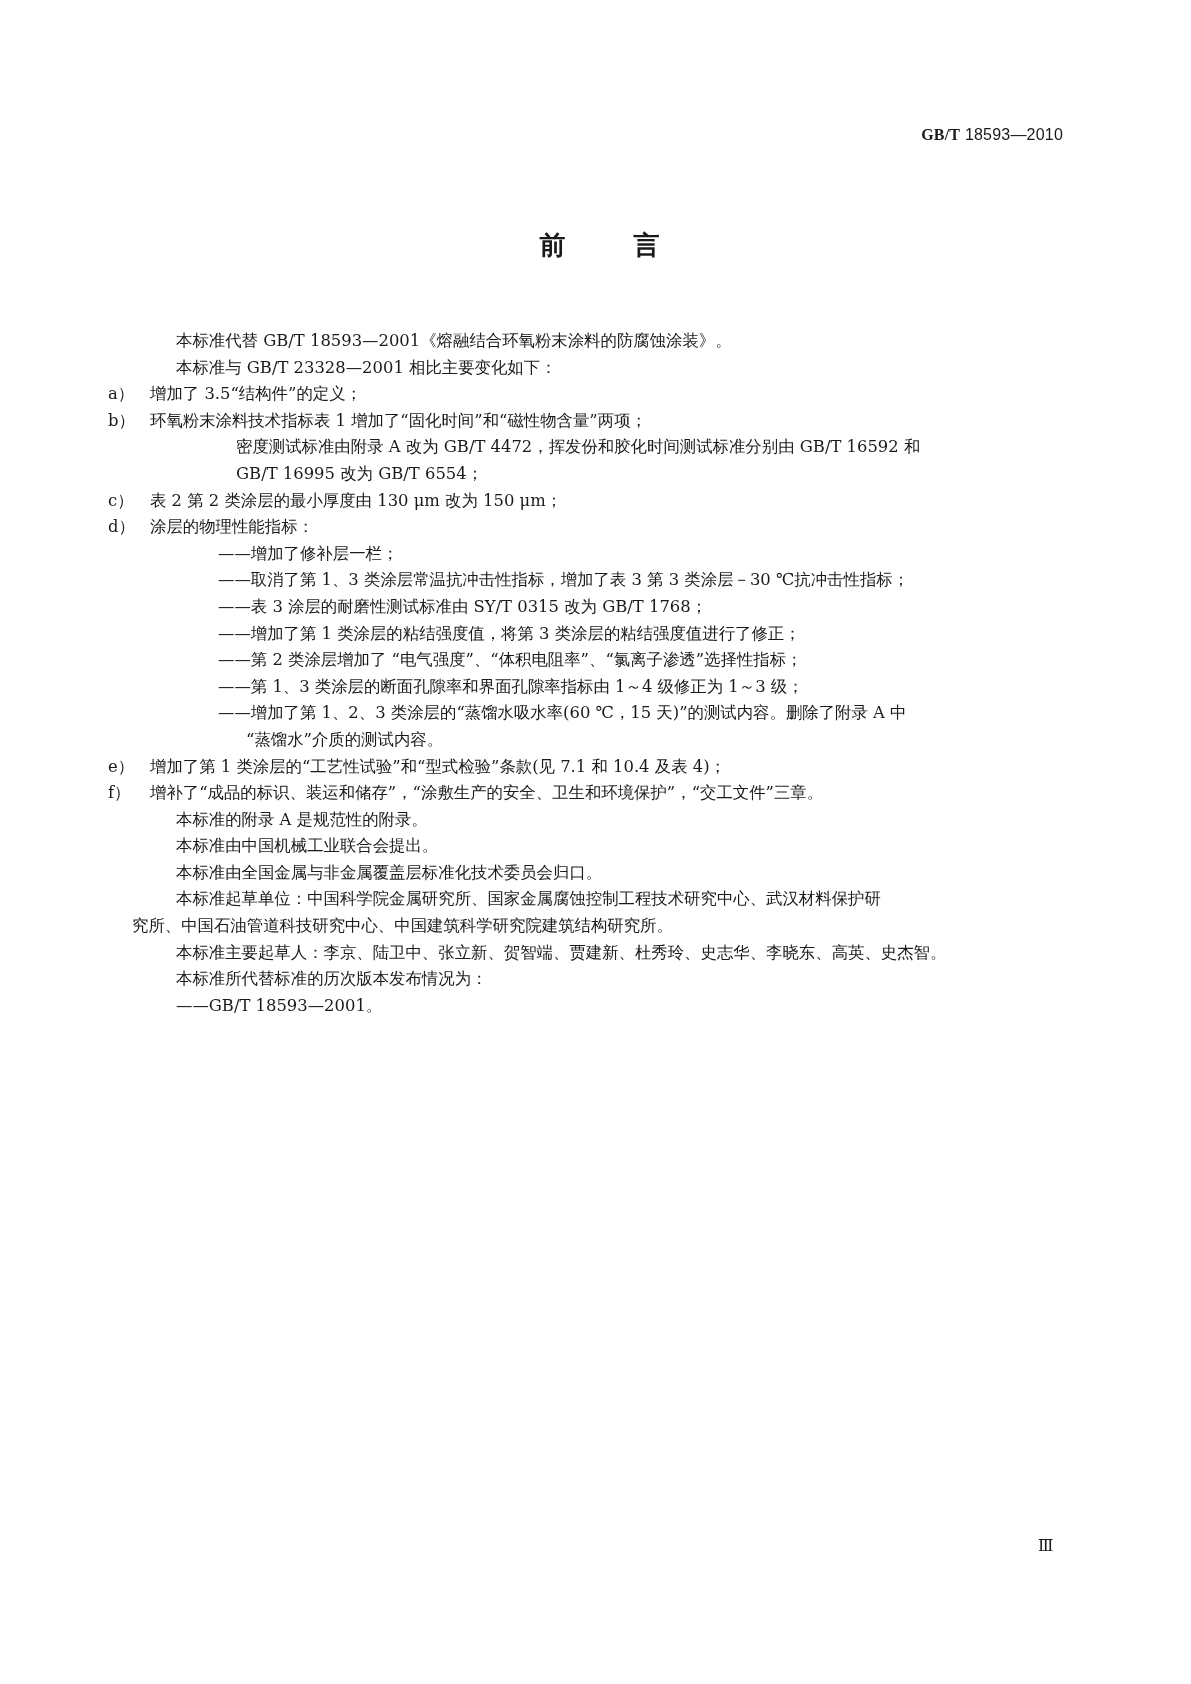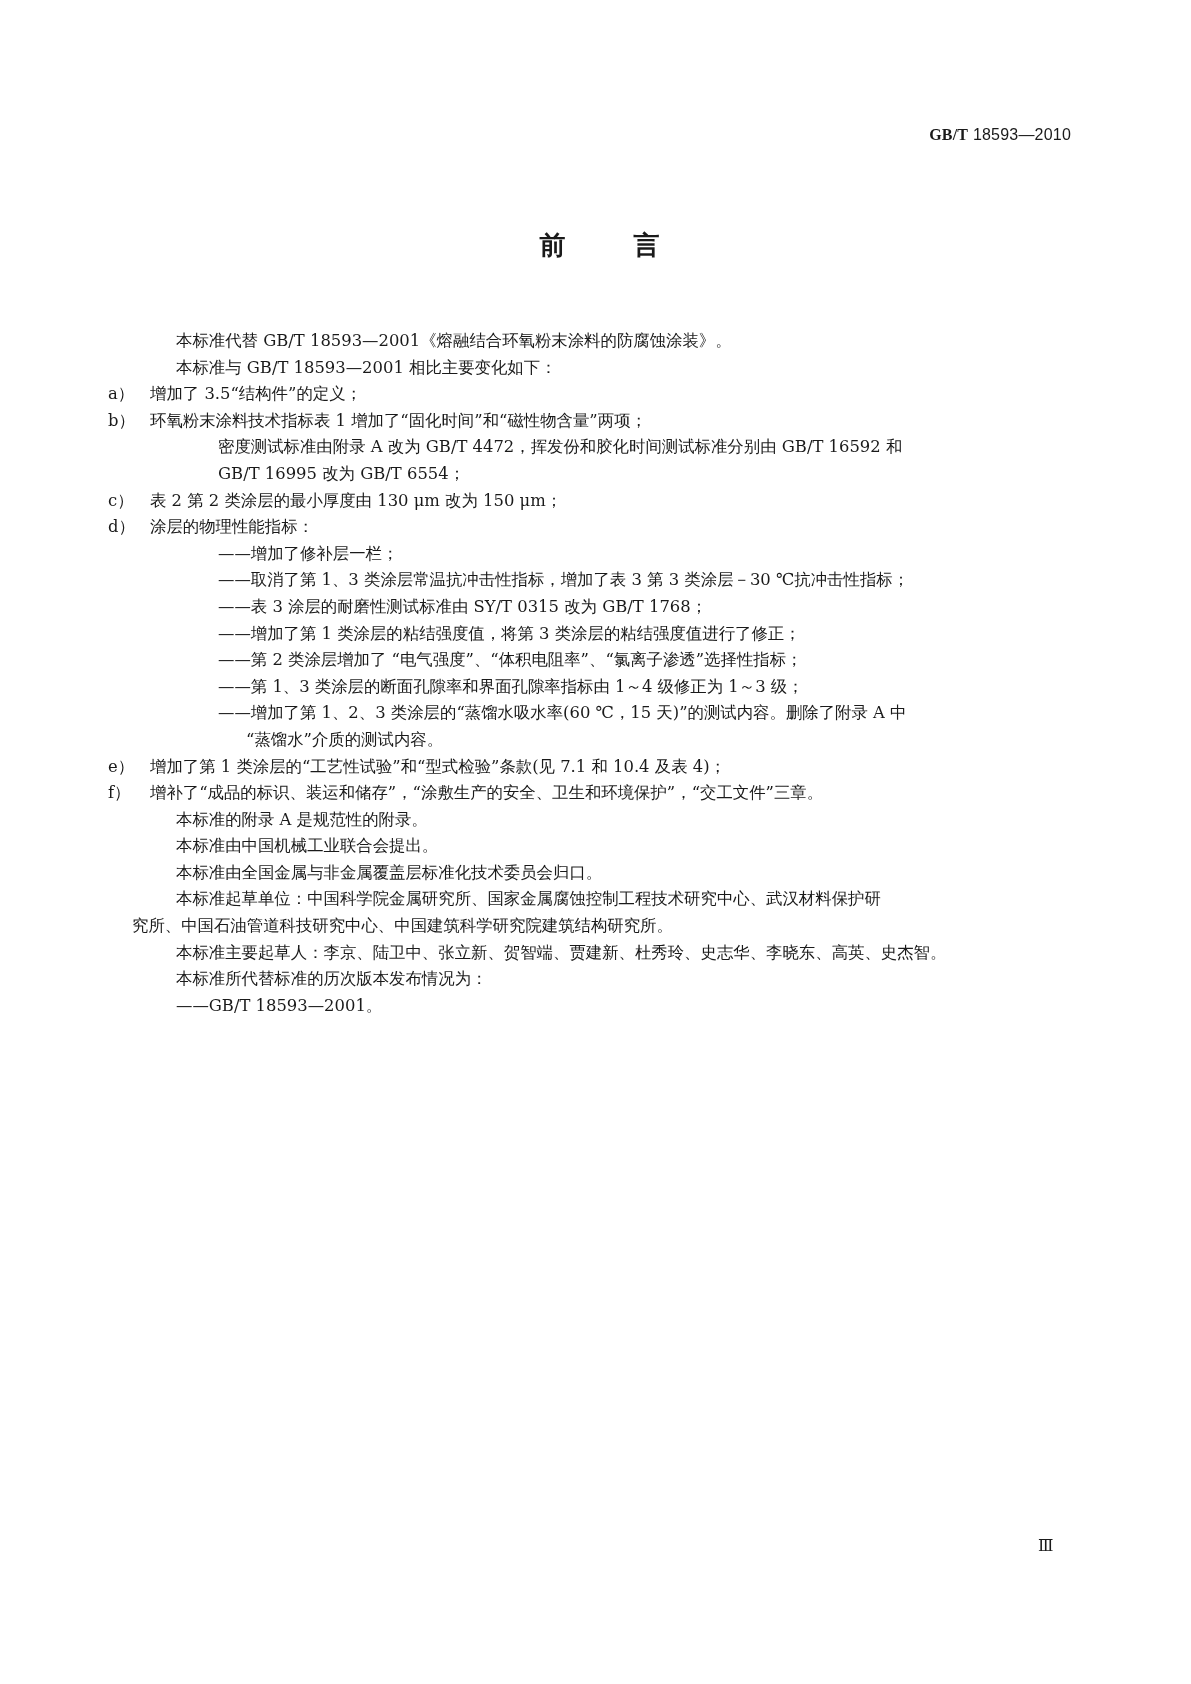--- a/index.html
+++ b/index.html
@@ -11,21 +11,21 @@
       width: 1191px;
       height: 1684px;
       position: relative;
       overflow: hidden;
       font-family: "DejaVu Serif", "Liberation Serif", serif;
       color: #1a1a1a;
     }
     .std-code {
       position: absolute;
       top: 126px;
-      right: 120px;
+      right: 128px;
       font-size: 16px;
       font-family: "Liberation Sans", "DejaVu Sans", sans-serif;
       letter-spacing: 0.2px;
     }
     .std-code .bold {
       font-weight: bold;
       font-family: "Liberation Serif", "DejaVu Serif", serif;
     }
     .title {
       position: absolute;
@@ -49,21 +49,21 @@
     }
     .line {
       position: relative;
       white-space: nowrap;
       height: 26.6px;
     }
     .indent-para { padding-left: 176px; }
     .flush { padding-left: 132px; }
     .item { padding-left: 108px; }
     .item .marker { display: inline-block; width: 42px; }
-    .sub { padding-left: 218px; }
+    .sub { padding-left: 218px; margin-left: 18px; }
     .dash { padding-left: 218px; }
     .dash-cont { padding-left: 246px; }
     .page-num {
       position: absolute;
       top: 1536px;
       left: 1038px;
       font-size: 16px;
       font-family: "DejaVu Serif", "Liberation Serif", serif;
       letter-spacing: -1px;
     }
@@ -74,21 +74,21 @@
 <div class="std-code">
   <span class="bold">GB/T</span>&nbsp;<span>18593—2010</span>
 </div>
 
 <div class="title">
   <span>前</span><span class="gap"></span><span>言</span>
 </div>
 
 <div class="body-text">
   <div class="line indent-para">本标准代替 GB/T 18593—2001《熔融结合环氧粉末涂料的防腐蚀涂装》。</div>
-  <div class="line indent-para">本标准与 GB/T 18593—2001 相比主要变化如下：</div>
+  <div class="line indent-para">本标准与 GB/T 23328—2001 相比主要变化如下：</div>
 
   <div class="line item">
     <span class="marker">a）</span><span>增加了 3.5“结构件”的定义；</span>
   </div>
 
   <div class="line item">
     <span class="marker">b）</span><span>环氧粉末涂料技术指标表 1 增加了“固化时间”和“磁性物含量”两项；</span>
   </div>
   <div class="line sub">密度测试标准由附录 A 改为 GB/T 4472，挥发份和胶化时间测试标准分别由 GB/T 16592 和</div>
   <div class="line sub">GB/T 16995 改为 GB/T 6554；</div>

